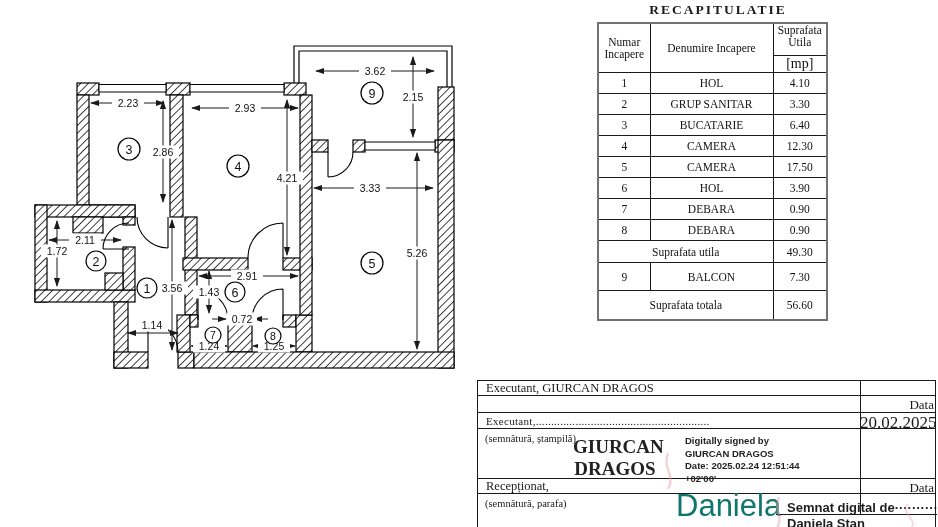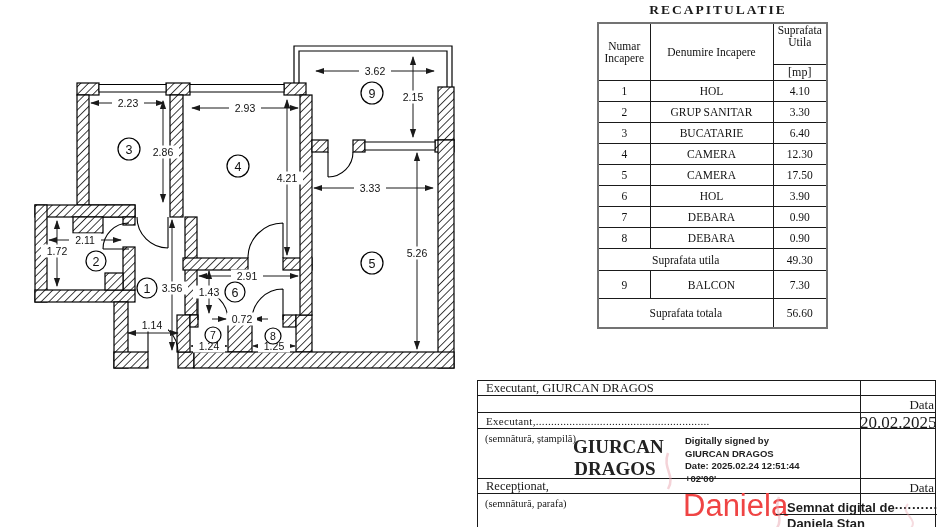--- a/index.html
+++ b/index.html
@@ -19,42 +19,42 @@
   .dimtext{font:10.5px "Liberation Sans",sans-serif;fill:#111;text-anchor:middle}
   .room circle{fill:#fff;stroke:#000;stroke-width:1.2}
   .roomnum{font:12.5px "Liberation Sans",sans-serif;fill:#111;text-anchor:middle}
   .roomnum.small{font:10.5px "Liberation Sans",sans-serif}
   
   .recap{position:absolute;left:597px;top:0;width:242px}
   .recap-title{text-align:center;font-weight:bold;font-size:13.5px;letter-spacing:2px;margin:2px 0 4px}
   .recap table{border-collapse:collapse;width:229px;table-layout:fixed;border:2px solid #737373}
   .recap td{border:1.3px solid #1a1a1a;text-align:center;font-size:11.5px;padding:0;color:#111}
   .hrow td{height:40px;font-size:11.5px}
-  .h3 .unit{border-top:1.2px solid #1a1a1a;font-size:12px;margin-top:16px}
+  .h3 .unit{border-top:1.2px solid #1a1a1a;font-size:14px;margin-top:7px}
   .brow td{height:20px}
   .srow td{height:21px}
   .balrow td{height:27px}
   .trow td{height:28px}
   
   .sig{position:absolute;left:477px;top:380px;width:459px;height:147px;
        border:1.5px solid #1a1a1a;border-bottom:none;box-sizing:border-box}
   .sig .row{position:absolute;left:0;width:100%;box-sizing:border-box;border-bottom:1.4px solid #1a1a1a}
   .r1{top:0;height:15px} .r2{top:15px;height:17px} .r3{top:32px;height:16px}
   .r4{top:48px;height:50px} .r5{top:98px;height:15px} .r6{top:113px;height:34px;border-bottom:none!important}
   .t1{position:absolute;left:8px;top:0;font-size:12.5px;white-space:nowrap}
   .t2{position:absolute;left:8px;top:2px;font-size:11px;letter-spacing:.3px;white-space:nowrap}
   .rcell{position:absolute;left:382px;width:74px;text-align:right}
   .d{top:1px;font-size:13px}
   .date{top:0;font-size:17px}
   .note{position:absolute;left:7px;top:4px;font-size:10.5px;white-space:nowrap}
   .bigname{position:absolute;left:95px;top:7px;width:84px;text-align:center;
            font-family:Liberation Serif, serif;font-size:19px;font-weight:600;line-height:1.15;color:#222}
   .digital{position:absolute;left:207px;top:6px;font-family:"Liberation Sans",sans-serif;
            font-size:9.5px;font-weight:700;line-height:1.32;white-space:pre-line;color:#222}
-  .daniela{position:absolute;left:205px;top:-6px;font-family:"Liberation Sans",sans-serif;font-size:31px;color:#ef4444}
+  .daniela{position:absolute;left:198px;top:-6px;font-family:"Liberation Sans",sans-serif;font-size:31px;color:#0f766e}
   .semnat1{position:absolute;left:309px;top:6px;font-family:"Liberation Sans",sans-serif;
            font-size:13px;font-weight:600;color:#1d1d1d;white-space:nowrap}
   .semnat2{position:absolute;left:309px;top:22px;font-family:"Liberation Sans",sans-serif;
            font-size:13px;font-weight:600;color:#1d1d1d;white-space:nowrap}
   .vline{position:absolute;left:382px;top:0;height:133px;border-left:1.4px solid #1a1a1a}
   .underline{position:absolute;left:298px;top:133px;width:161px;border-top:1.4px solid #1a1a1a}
   .pink{position:absolute;left:0;top:0;pointer-events:none}
 </style>
 </head>
 <body>

